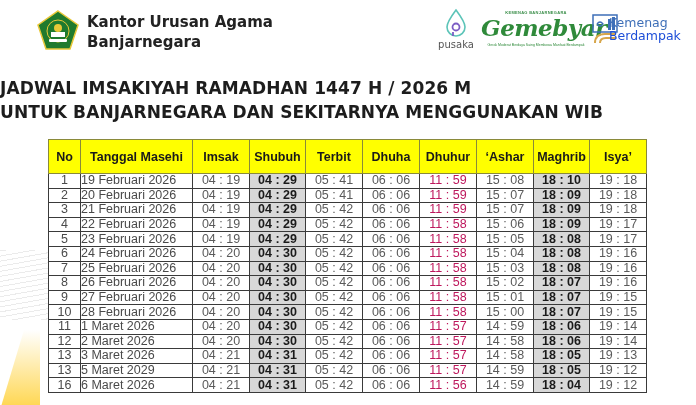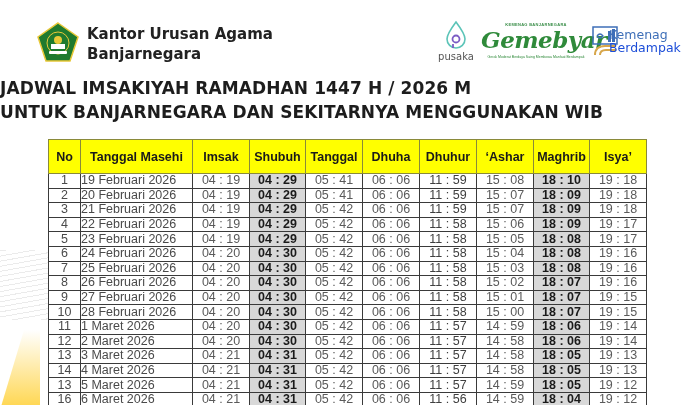--- a/index.html
+++ b/index.html
@@ -11,21 +11,21 @@
   .bg-stripes {
     position:absolute; left:-20px; top:250px; width:90px; height:70px;
     background: repeating-linear-gradient(170deg, transparent 0 4px, #e6e6e6 4px 5px);
     opacity:0.8;
   }
   .bg-glow {
     position:absolute; left:0; top:330px; width:40px; height:80px;
     background: linear-gradient(180deg, rgba(255,230,120,0) 0%, #ffd54a 100%);
     clip-path: polygon(60% 0, 100% 0, 100% 100%, 0 100%);
   }
-  .header { position:absolute; left:0; top:0; width:612px; height:62px;margin-top:12px; }
+  .header { position:absolute; left:0; top:0; width:612px; height:62px; }
   .kemenag-logo { position:absolute; left:37px; top:10px; width:42px; height:40px; }
   .org-name {
     position:absolute; left:87px; top:12px;
     font-family:"DejaVu Sans", sans-serif; font-size:15px; line-height:20px;
     color:#222; font-weight:600;
   }
   .partners { position:absolute; left:438px; top:8px; height:46px; }
   .pusaka { position:absolute; left:0; top:0; width:36px; height:44px; text-align:center; }
   .pusaka-label { position:absolute; left:0; top:31px; width:36px; font-family:"DejaVu Sans", sans-serif; font-size:10px; color:#555; text-align:center; }
   .gemebyar { position:absolute; left:43px; top:2px; width:110px; height:42px; }
@@ -54,21 +54,21 @@
     background:#ffff00; color:#1a1a1a; font-weight:bold; font-size:12.5px;
     height:31px; border:1px solid #8a8a3a; padding:1px; text-align:center;
   }
   table.schedule td {
     height:13.6px; border:1px solid #3a3a3a; padding:0; text-align:center;
     font-size:12.5px; line-height:13px; color:#5a5a5a; background:#fff;
   }
   table.schedule td.date { text-align:left; color:#4a4a4a; }
   table.schedule td.no { color:#4a4a4a; }
   table.schedule td.hl { background:#d8d8d8; color:#1a1a1a; font-weight:bold; }
-  table.schedule td.dark { color:#404040; }
+  table.schedule td.dark { color:#be185d; }
 </style>
 </head>
 <body>
 
 <div class="bg-stripes"></div>
 <div class="bg-glow"></div>
 
 <div class="header">
   <svg class="kemenag-logo" viewBox="0 0 42 40">
     <polygon points="21,1 41,15 33,39 9,39 1,15" fill="#1f7a2e" stroke="#e8c838" stroke-width="1.5"></polygon>
@@ -126,21 +126,21 @@
       <col style="width:57px">
       <col style="width:56px">
       <col style="width:57px">
   </colgroup>
   <thead>
     <tr>
       <th>No</th>
       <th>Tanggal Masehi</th>
       <th>Imsak</th>
       <th>Shubuh</th>
-      <th>Tanggal</th>
+      <th>Terbit</th>
       <th>Dhuha</th>
       <th>Dhuhur</th>
       <th>‘Ashar</th>
       <th>Maghrib</th>
       <th>Isya’</th>
     </tr>
   </thead>
   <tbody id="tbody">
       <tr>
         <td class="no">1</td>
@@ -292,34 +292,22 @@
         <td>04 : 21</td>
         <td class="hl">04 : 31</td>
         <td>05 : 42</td>
         <td>06 : 06</td>
         <td class="dark">11 : 57</td>
         <td>14 : 58</td>
         <td class="hl">18 : 05</td>
         <td>19 : 13</td>
       </tr>
       <tr>
-        <td class="no">14</td>
-        <td class="date">4 Maret 2026</td>
-        <td>04 : 21</td>
-        <td class="hl">04 : 31</td>
-        <td>05 : 42</td>
-        <td>06 : 06</td>
-        <td class="dark">11 : 57</td>
-        <td>14 : 58</td>
-        <td class="hl">18 : 05</td>
-        <td>19 : 13</td>
-      </tr>
-      <tr>
         <td class="no">13</td>
-        <td class="date">5 Maret 2026</td>
+        <td class="date">5 Maret 2029</td>
         <td>04 : 21</td>
         <td class="hl">04 : 31</td>
         <td>05 : 42</td>
         <td>06 : 06</td>
         <td class="dark">11 : 57</td>
         <td>14 : 59</td>
         <td class="hl">18 : 05</td>
         <td>19 : 12</td>
       </tr>
       <tr>

